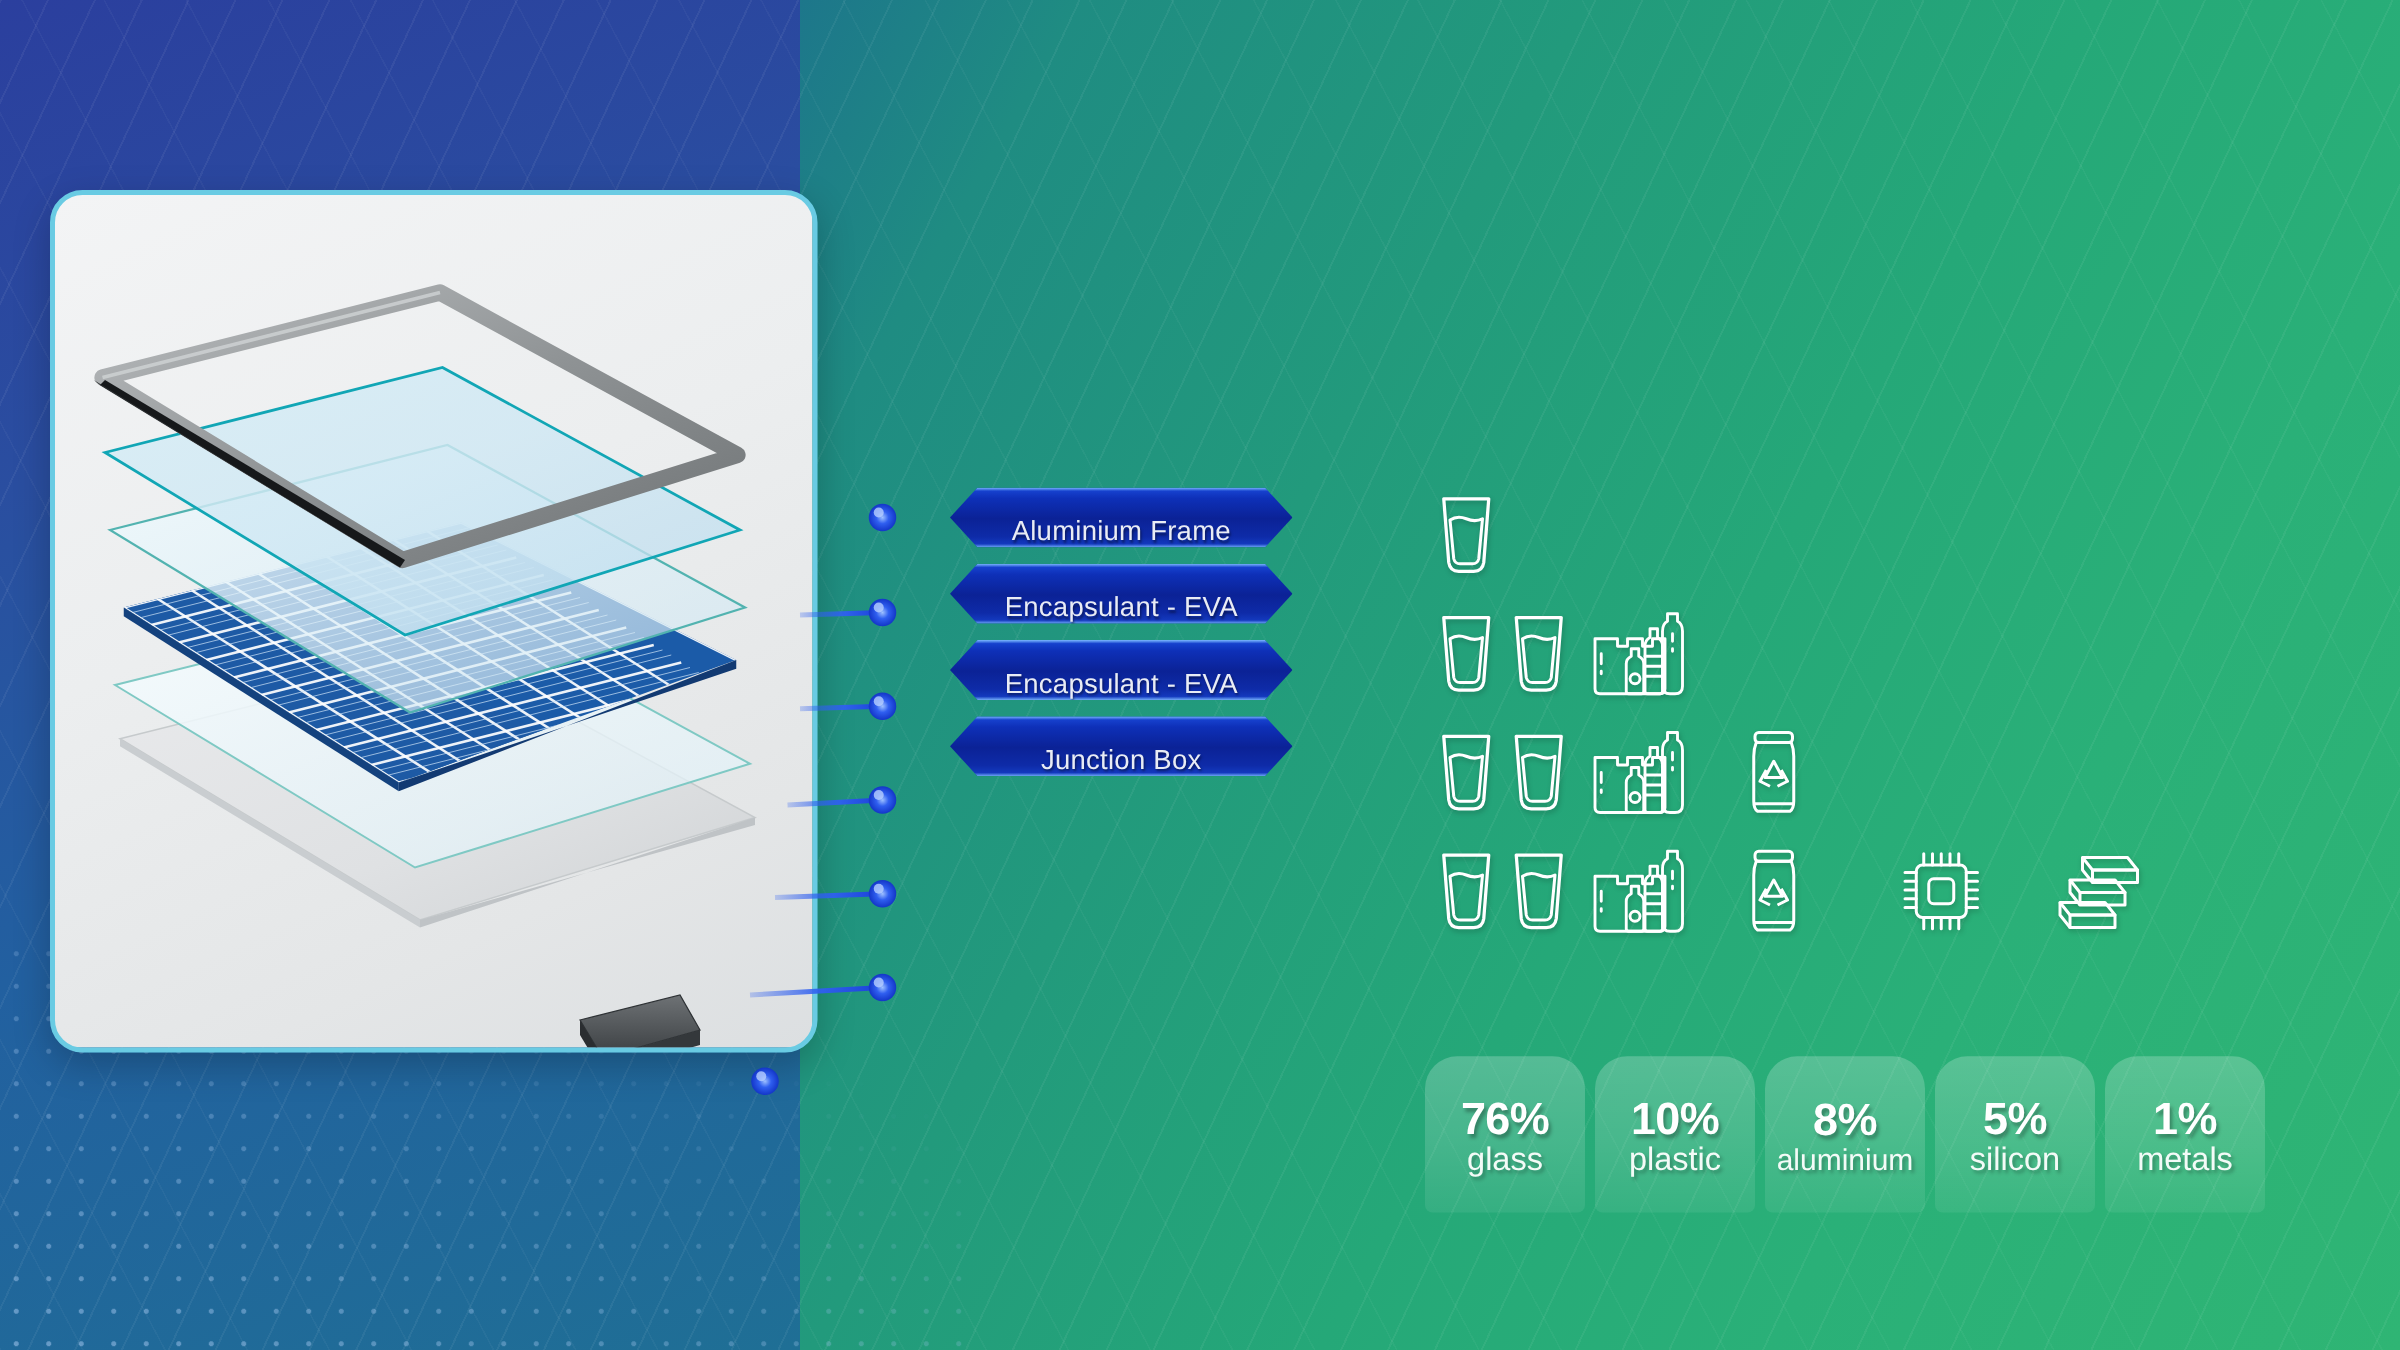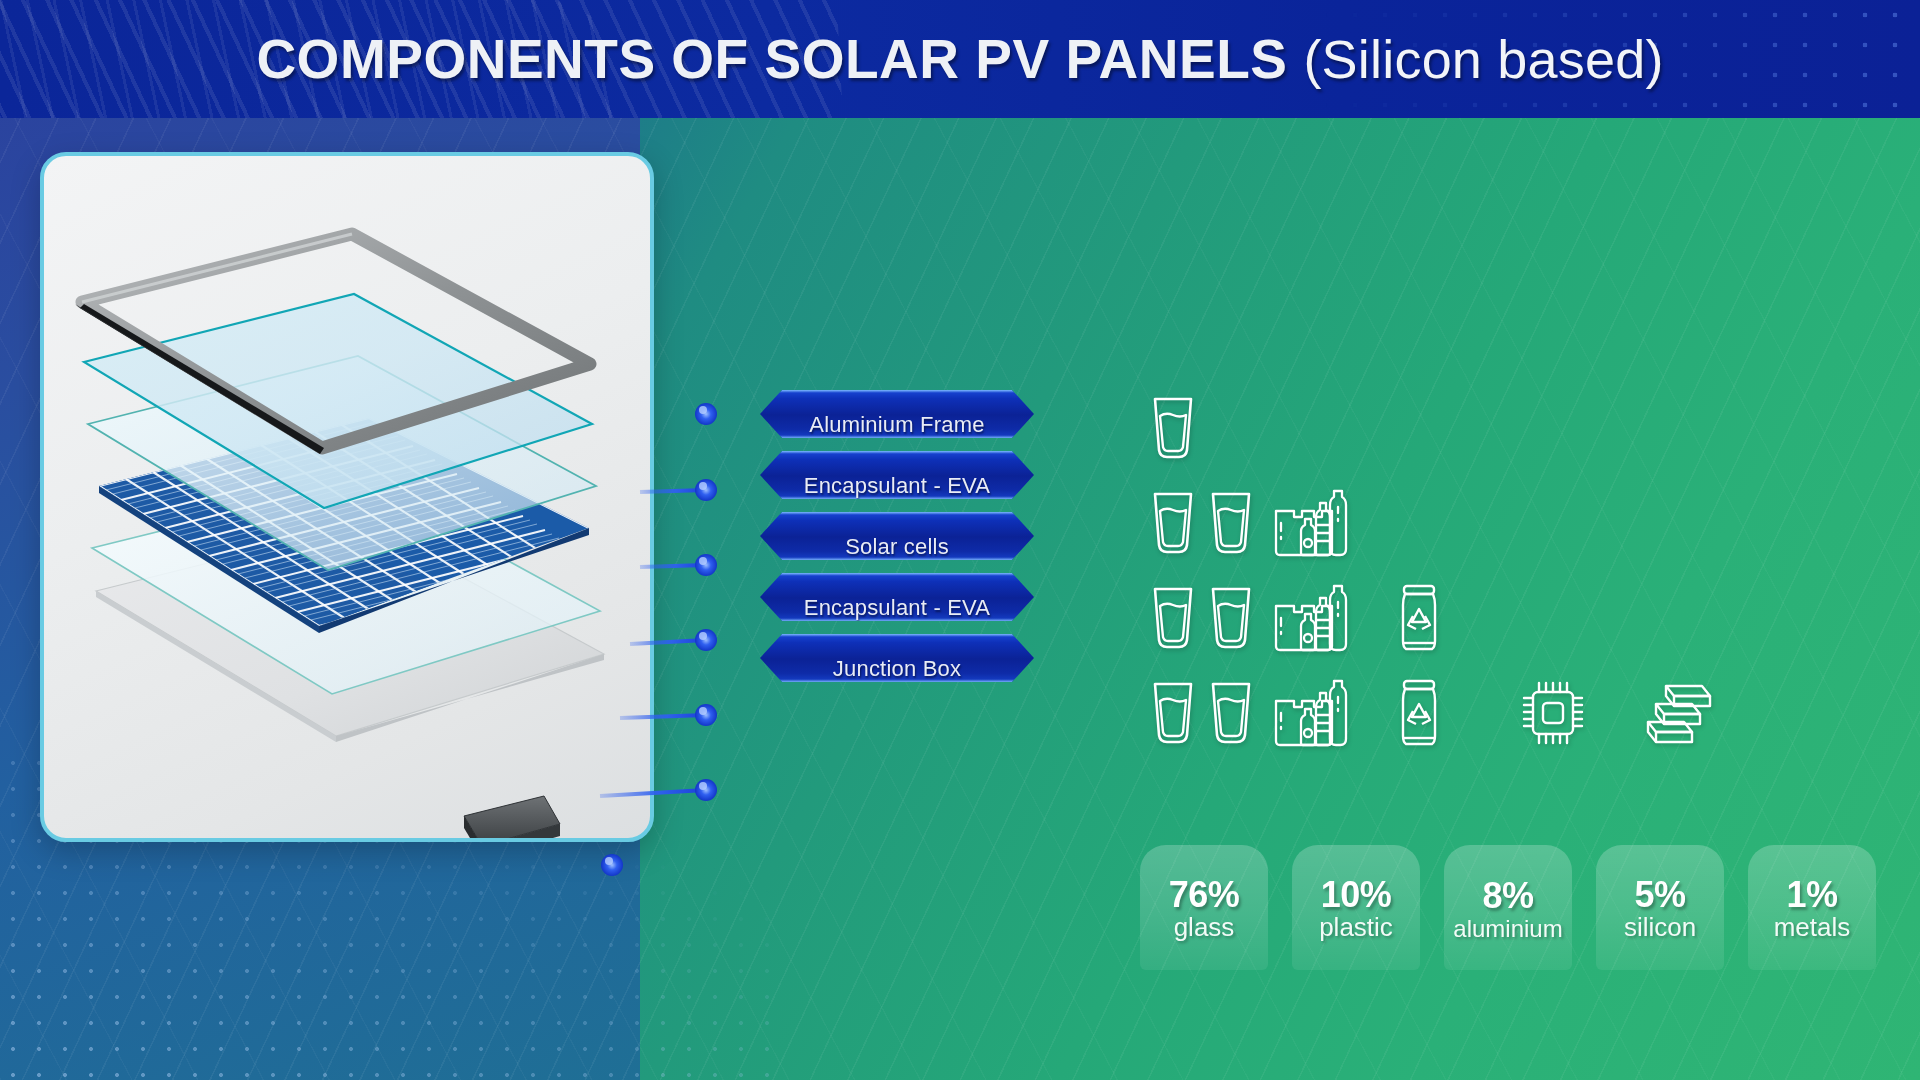--- a/index.html
+++ b/index.html
@@ -140,21 +140,21 @@
     grid-auto-rows:95px;
     column-gap:0px; row-gap:0px;
   }
   .icon-cell { display:flex; align-items:center; justify-content:flex-start; }
   .icon-cell.dual { gap:8px; }
   .ic { filter:drop-shadow(1px 2px 2px rgba(0,0,0,.22)); }
 
   
   .pct-row {
     position:absolute; left:1140px; top:845px;
-    display:flex; gap:24px;
+    display:flex; gap:8px;
   }
   .pct-card {
     width:128px; height:125px;
     border-radius:26px 26px 6px 6px;
     background:linear-gradient(180deg, rgba(255,255,255,.22) 0%, rgba(255,255,255,.15) 55%, rgba(255,255,255,.07) 100%);
     display:flex; flex-direction:column;
     align-items:center; justify-content:center;
     padding-top:4px;
     overflow:visible;
   }
@@ -173,29 +173,20 @@
 <body>
 
 <div id="stage">
 
   <div class="bg-base"></div>
   <div class="bg-left-blue"></div>
   <div class="bg-diag"></div>
   <div class="bg-diag2"></div>
   <div class="bg-dots-bl"></div>
 
-  <div class="header">
-    <div class="hdr-waves"></div>
-    <div class="hdr-waves2"></div>
-    <div class="hdr-dots"></div>
-    <div class="hdr-title">
-      <span class="t-main">COMPONENTS OF SOLAR PV PANELS</span>
-      <span class="t-sub">(Silicon based)</span>
-    </div>
-  </div>
 
   <div class="card">
     <svg class="panel-svg" width="606" height="682" viewBox="0 0 606 682">
       <defs>
         <linearGradient id="gFrameTop" x1="0" y1="0" x2="1" y2="1">
           <stop offset="0%" stop-color="#b9bcbe"></stop>
             <stop offset="50%" stop-color="#8e9294"></stop>
             <stop offset="100%" stop-color="#6f7375"></stop>
         </linearGradient>
         <linearGradient id="gFrameSide" x1="0" y1="0" x2="0" y2="1">
@@ -397,23 +388,20 @@
   </svg>
 
   <div class="labels" style="left:760px; top:390px; width:280px;">
     <div class="badge">
       <span>Aluminium Frame</span>
     </div>
     <div class="badge">
       <span>Encapsulant - EVA</span>
     </div>
     <div class="badge">
-      <span>Solar cells</span>
-    </div>
-    <div class="badge">
       <span>Encapsulant - EVA</span>
     </div>
     <div class="badge">
       <span>Junction Box</span>
     </div>
   </div>
 
   <div class="icon-grid">
 
     <div class="icon-cell">

